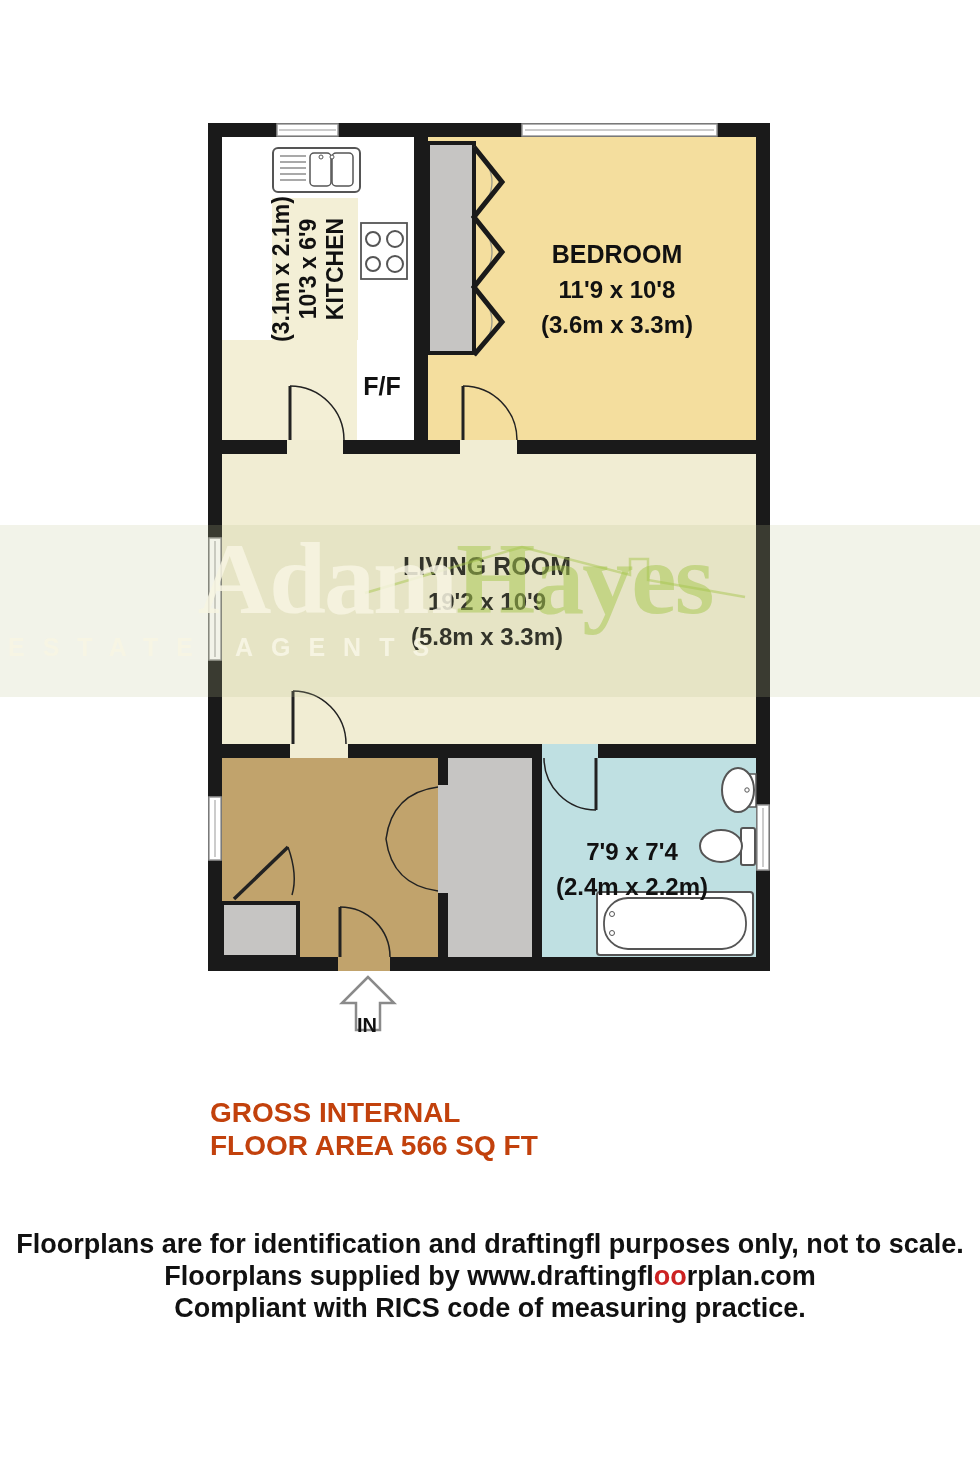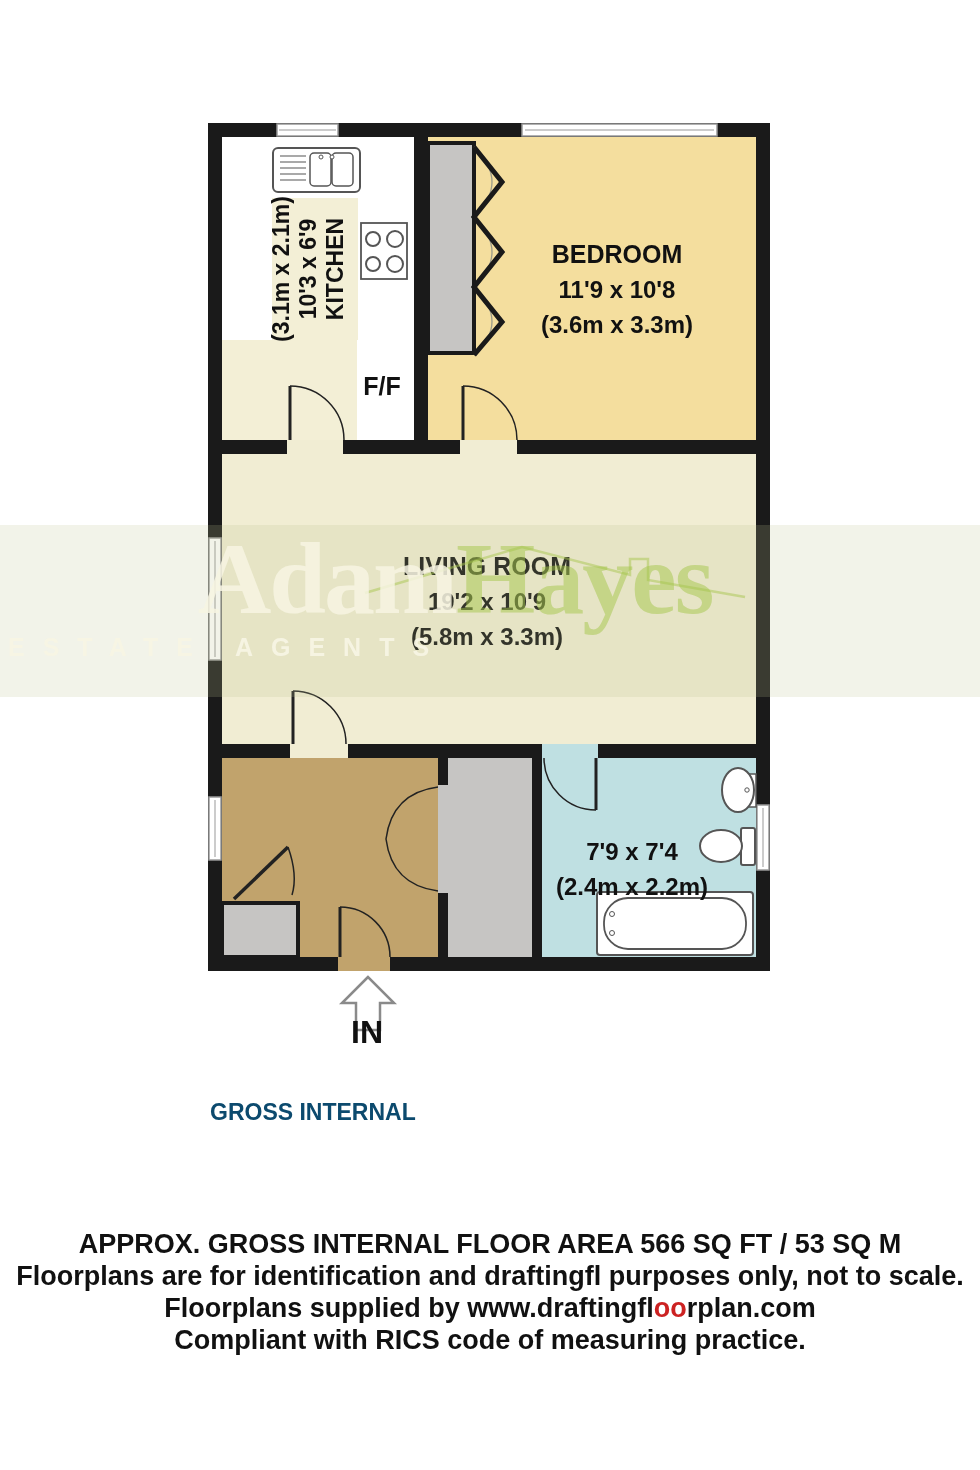--- a/index.html
+++ b/index.html
@@ -33,27 +33,27 @@
     position:absolute;left:8px;top:108px;width:910px;
     font-family:"Liberation Sans", sans-serif;font-weight:bold;
     font-size:25px;letter-spacing:18px;color:rgba(247,244,228,0.95);
     white-space:nowrap;
   }
 
   
   #entry-arrow{position:absolute;left:338px;top:975px;width:60px;height:58px;}
   #entry-label{
     position:absolute;left:332px;top:1014px;width:70px;text-align:center;
-    font-size:32px;font-weight:bold;color:#111;
+    font-size:20px;font-weight:bold;color:#111;
   }
 
   
   #area-note{
     position:absolute;left:210px;top:1096px;
-    font-size:23px;font-weight:bold;color:#0c4a6e;line-height:33px;
+    font-size:28px;font-weight:bold;color:#c2410c;line-height:33px;
   }
 
   
   #footer{
     position:absolute;left:0;top:1228px;width:980px;text-align:center;
     font-weight:bold;color:#111;font-size:27px;line-height:32px;
   }
   #footer .accent{color:var(--c-accent_red,#c22);}
 </style>
 </head>
@@ -215,22 +215,22 @@
     <div id="wm-tagline">ESTATE AGENTS</div>
   </div>
 
   <svg id="entry-arrow" viewBox="0 0 60 58">
     <polygon points="30,2 4,28 18,28 18,55 42,55 42,28 56,28" fill="#fff" stroke="#8a8a8a" stroke-width="2.5" stroke-linejoin="miter"></polygon>
   </svg>
   <div id="entry-label">IN</div>
 
   <div id="area-note">
     <div>GROSS INTERNAL</div>
+    <div>FLOOR AREA 566 SQ FT</div>
   </div>
 
   <div id="footer">
-    <div>APPROX. GROSS INTERNAL FLOOR AREA 566 SQ FT / 53 SQ M</div>
     <div>Floorplans are for identification and draftingfl purposes only, not to scale.</div>
     <div><span>Floorplans supplied by www.draftingfl</span><span class="accent">oo</span><span>rplan.com</span></div>
     <div>Compliant with RICS code of measuring practice.</div>
   </div>
 
 </div>
 
 </body></html>

